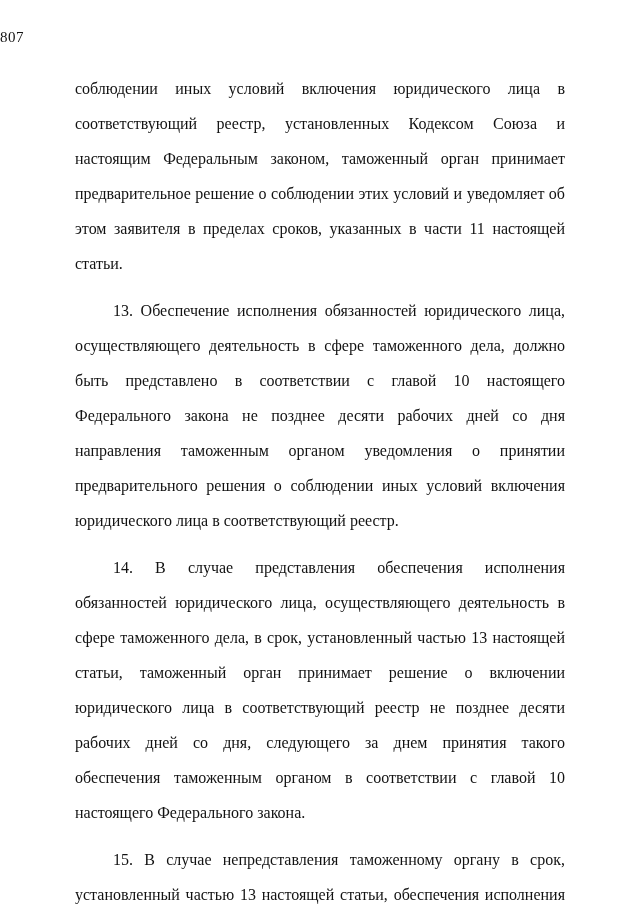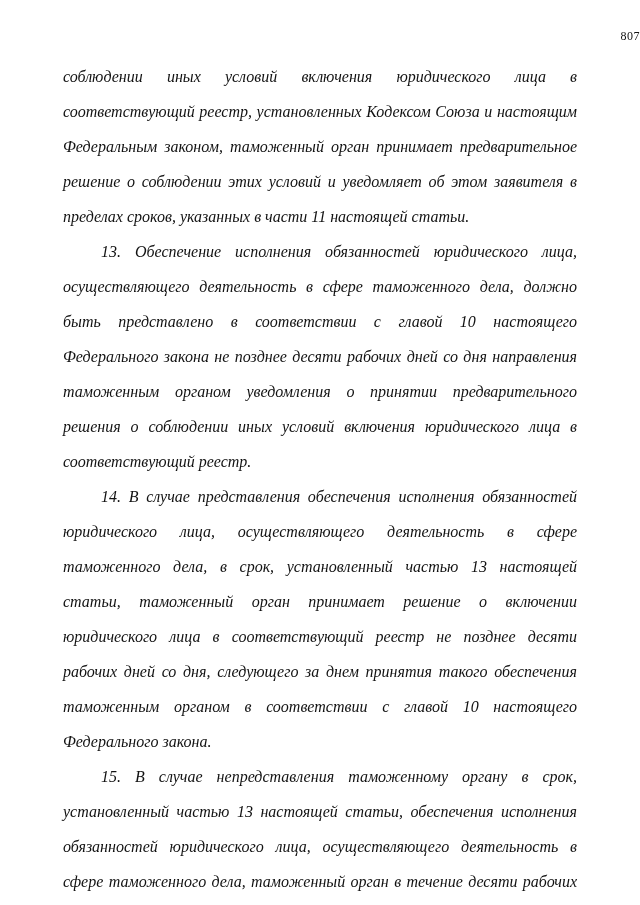--- a/index.html
+++ b/index.html
@@ -19,37 +19,36 @@
     width: 640px;
     height: 905px;
     background: #ffffff;
     overflow: hidden;
   }
   .page-number {
     position: absolute;
     top: 29px;
     left: 0;
     width: 100%;
-    text-align: right;
-    font-size: 12px;
+    text-align: left;
+    font-size: 15px;
     letter-spacing: 0.5px;
   }
   .content {
     position: absolute;
     top: 59px;
     left: 63px;
     width: 514px;
     font-size: 16px;
     line-height: 35px;
     text-align: justify;
   }
   .para {
-    margin: 0;
+    margin: 12px;
     padding: 0;
-    font-style: italic;
   }
   .para.indent {
     text-indent: 38px;
   }
   
   .para.continues {
     text-align-last: justify;
   }
 </style>
 </head>

